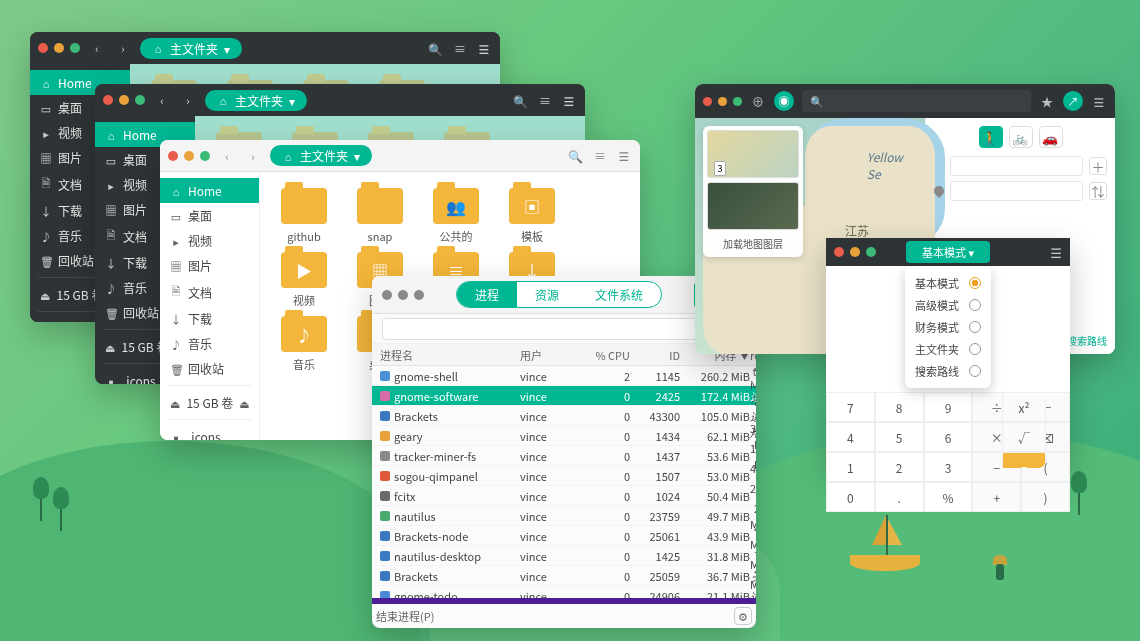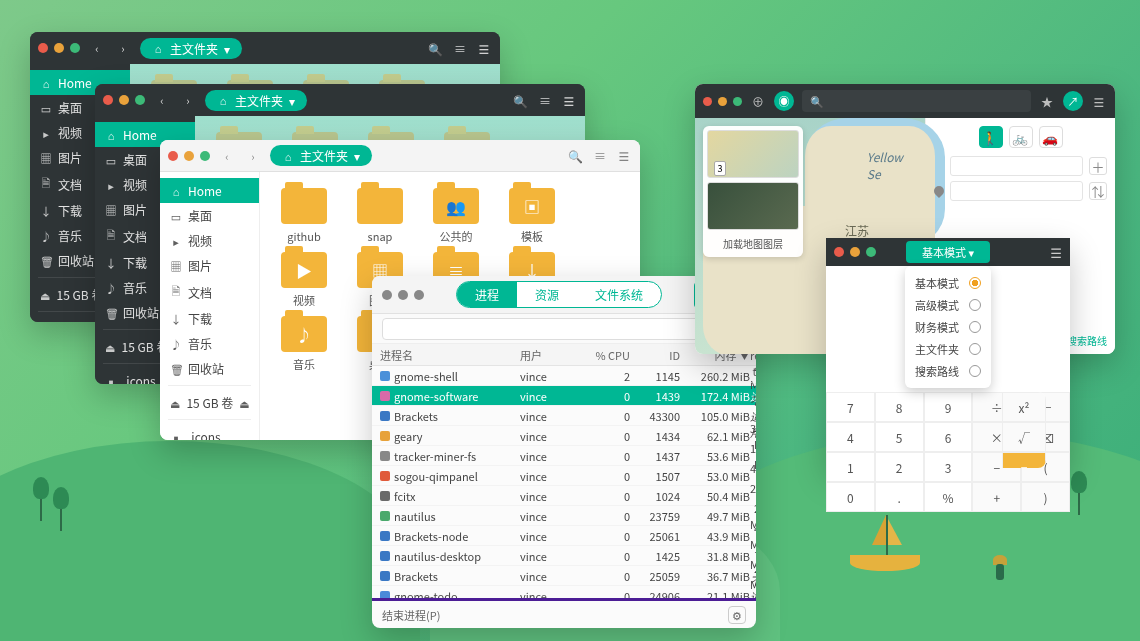--- a/index.html
+++ b/index.html
@@ -74,21 +74,21 @@
   .trow{height:20px;padding:0 8px;border-bottom:1px solid #f3f3f3;}
   .trow.sel{background:#00b794;color:#fff;}
   .c-name{flex:0 0 140px;display:flex;align-items:center;gap:4px;}
   .c-user{flex:0 0 60px;}
   .c-cpu{flex:0 0 50px;text-align:right;}
   .c-id{flex:0 0 50px;text-align:right;}
   .c-mem{flex:0 0 70px;text-align:right;}
   .c-disk{flex:1;text-align:right;font-style:normal;}
   .c-disk.na{font-style:italic;}
   .pic{width:10px;height:10px;border-radius:2px;background:#4a90d9;}
-  .sm-foot{height:30px;display:flex;align-items:center;justify-content:space-between;padding:0 10px;font-size:11px;border-top:3px solid #4c1d95;color:#666;}
+  .sm-foot{height:30px;display:flex;align-items:center;justify-content:space-between;padding:0 4px;font-size:11px;border-top:6px solid #4c1d95;color:#666;}
   .gh{width:18px;height:18px;border:1px solid #ccc;border-radius:4px;display:flex;align-items:center;justify-content:center;}
 
   
   .maps-head{height:34px;background:#2e3436;display:flex;align-items:center;gap:8px;padding:0 8px;}
   .maps-head .dot{width:9px;height:9px;}
   .circbtn{width:20px;height:20px;border-radius:50%;background:#00b794;color:#fff;display:flex;align-items:center;justify-content:center;font-size:11px;}
   .msearch{flex:1;height:22px;background:#3a4042;border-radius:4px;display:flex;align-items:center;padding:0 8px;color:#bbb;font-size:11px;}
   .maps-body{display:flex;height:calc(100% - 34px);}
   .mappane{flex:1;background:linear-gradient(180deg,#a8d3c8,#c8e3d0);position:relative;}
   .mland{position:absolute;background:#e9e2c8;border-radius:20%;}
@@ -576,21 +576,21 @@
     <span class="c-user">vince</span>
           <span class="c-cpu">2</span>
     <span class="c-id">1145</span>
           <span class="c-mem">260.2 MiB</span>
     <span class="c-disk ">4.6 MiB</span>
         </div>
         <div class="trow sel">
           <span class="c-name"><span class="pic" style="background:#d96aa8"></span>gnome-software</span>
     <span class="c-user">vince</span>
           <span class="c-cpu">0</span>
-    <span class="c-id">1439</span>
+    <span class="c-id">2425</span>
           <span class="c-mem">172.4 MiB</span>
     <span class="c-disk na">不适用</span>
         </div>
         <div class="trow">
           <span class="c-name"><span class="pic" style="background:#3a78c4"></span>Brackets</span>
     <span class="c-user">vince</span>
           <span class="c-cpu">0</span>
     <span class="c-id">43300</span>
           <span class="c-mem">105.0 MiB</span>
     <span class="c-disk na">不适用</span>

